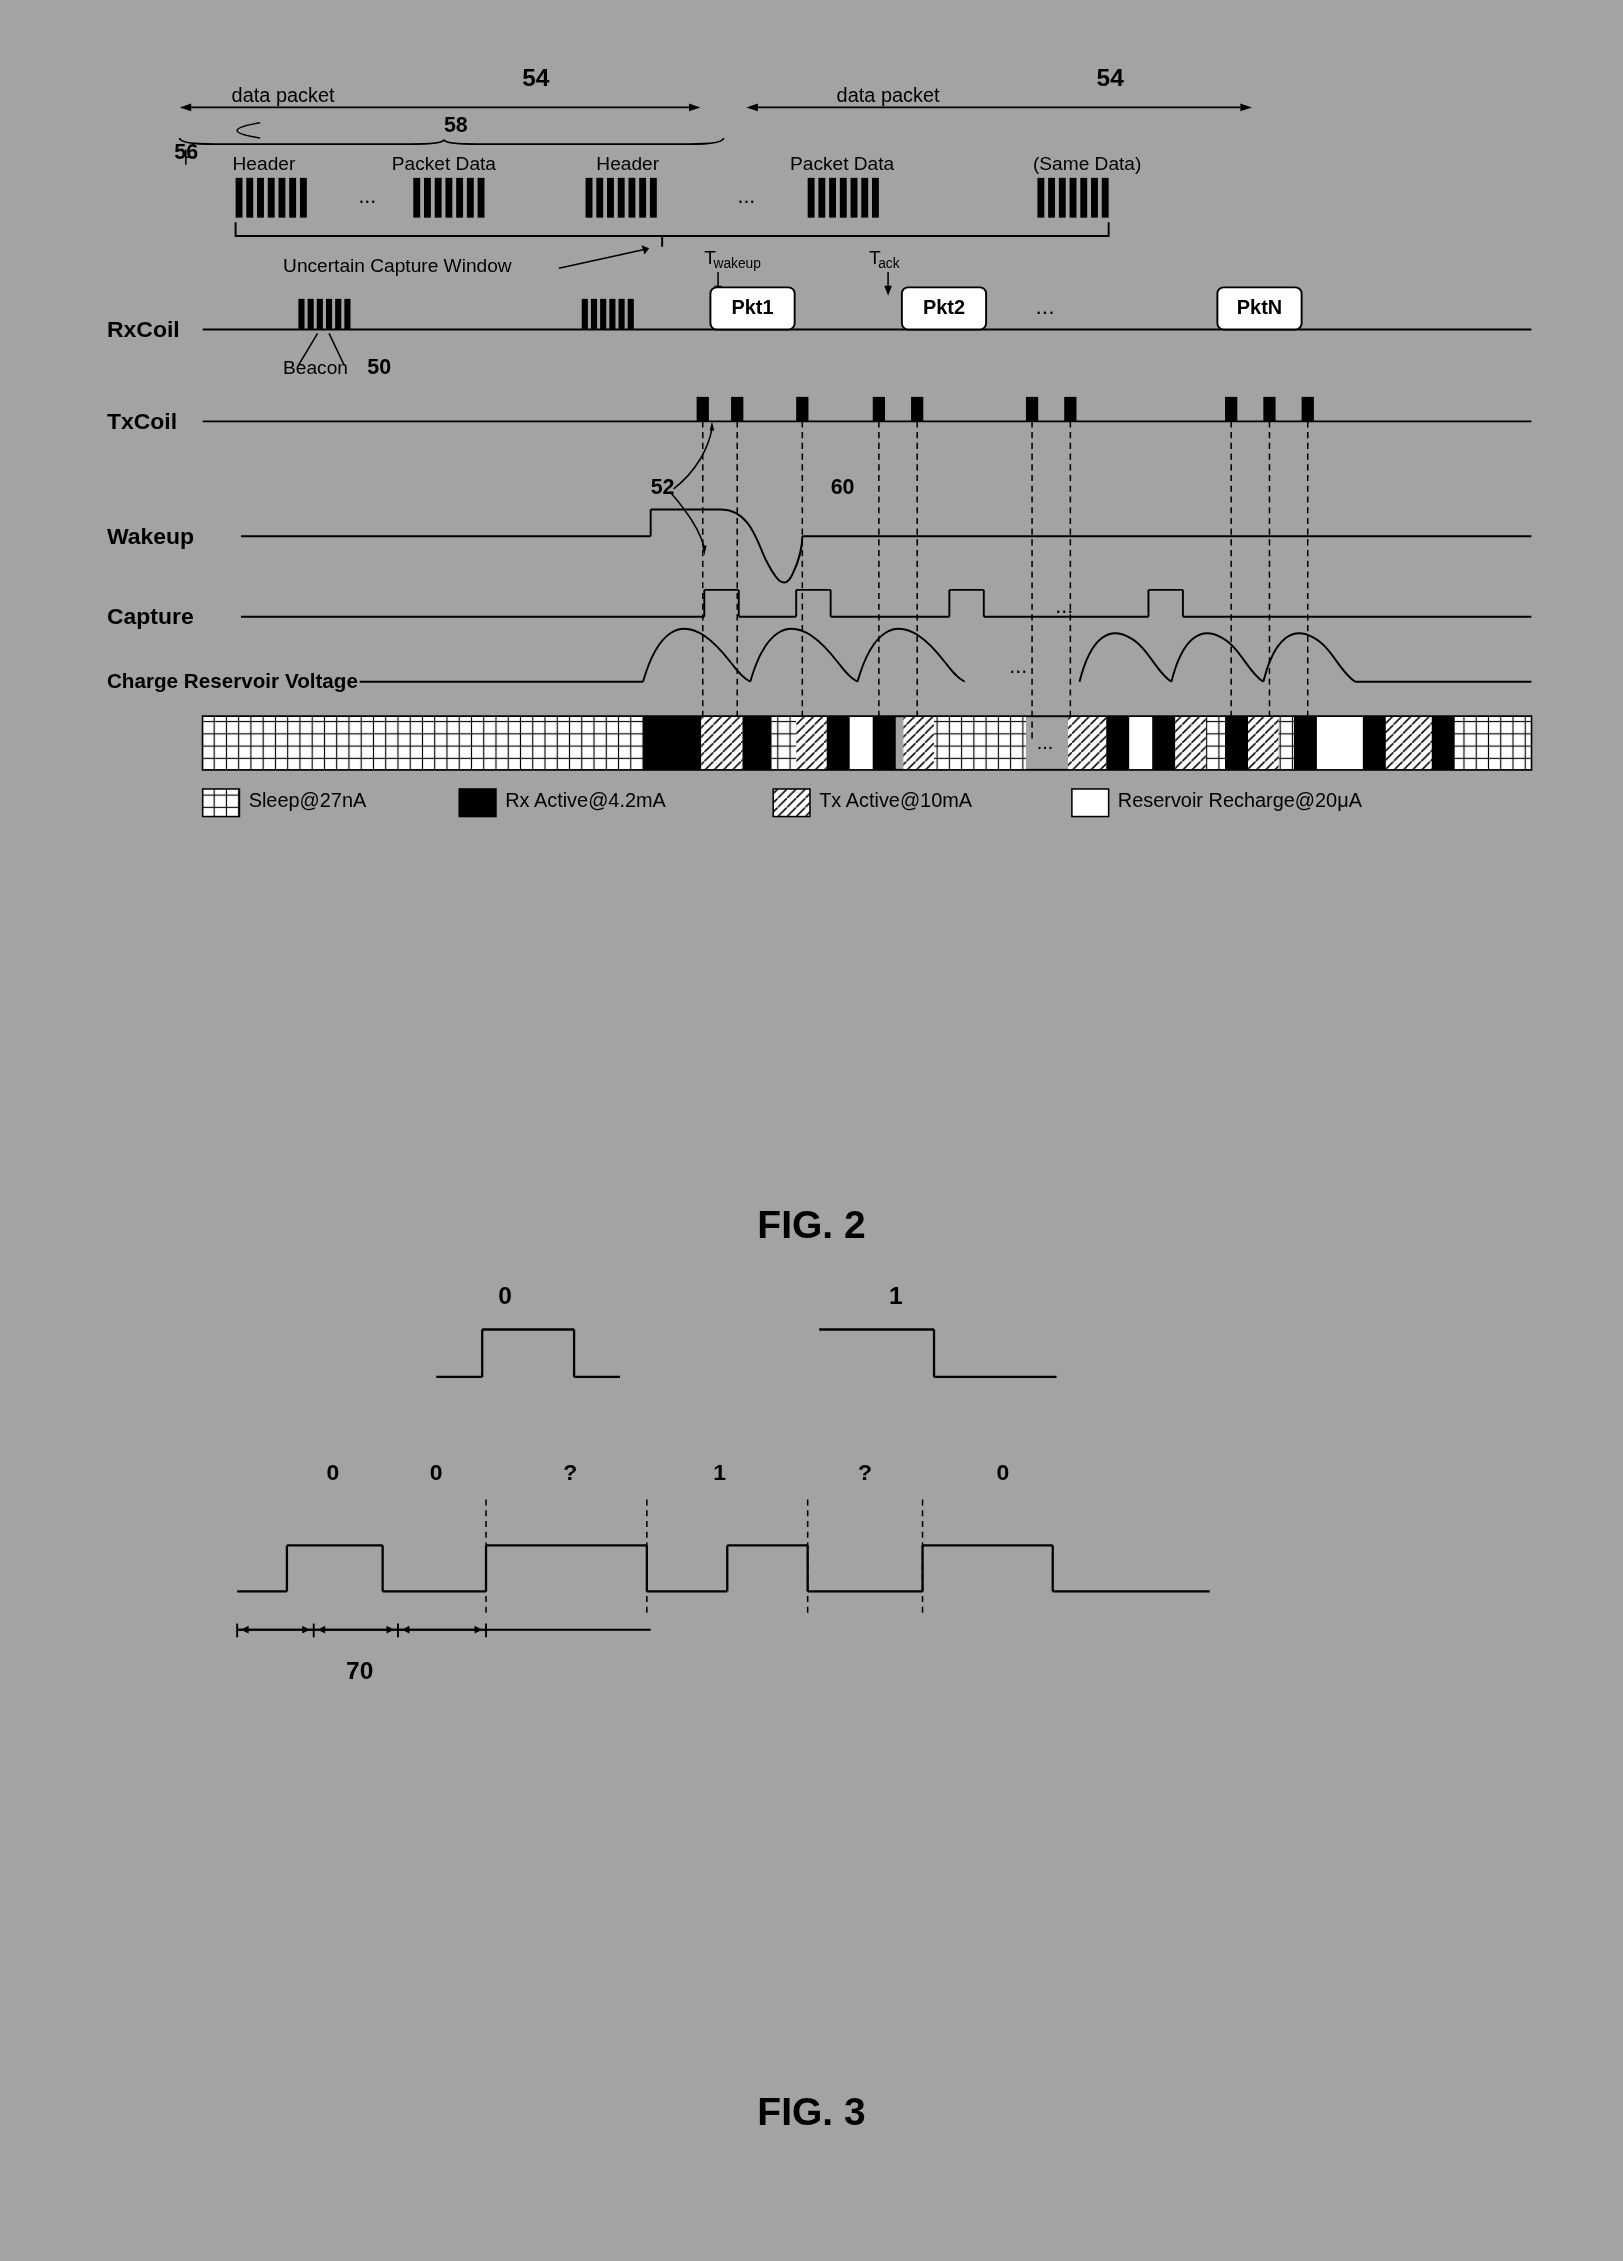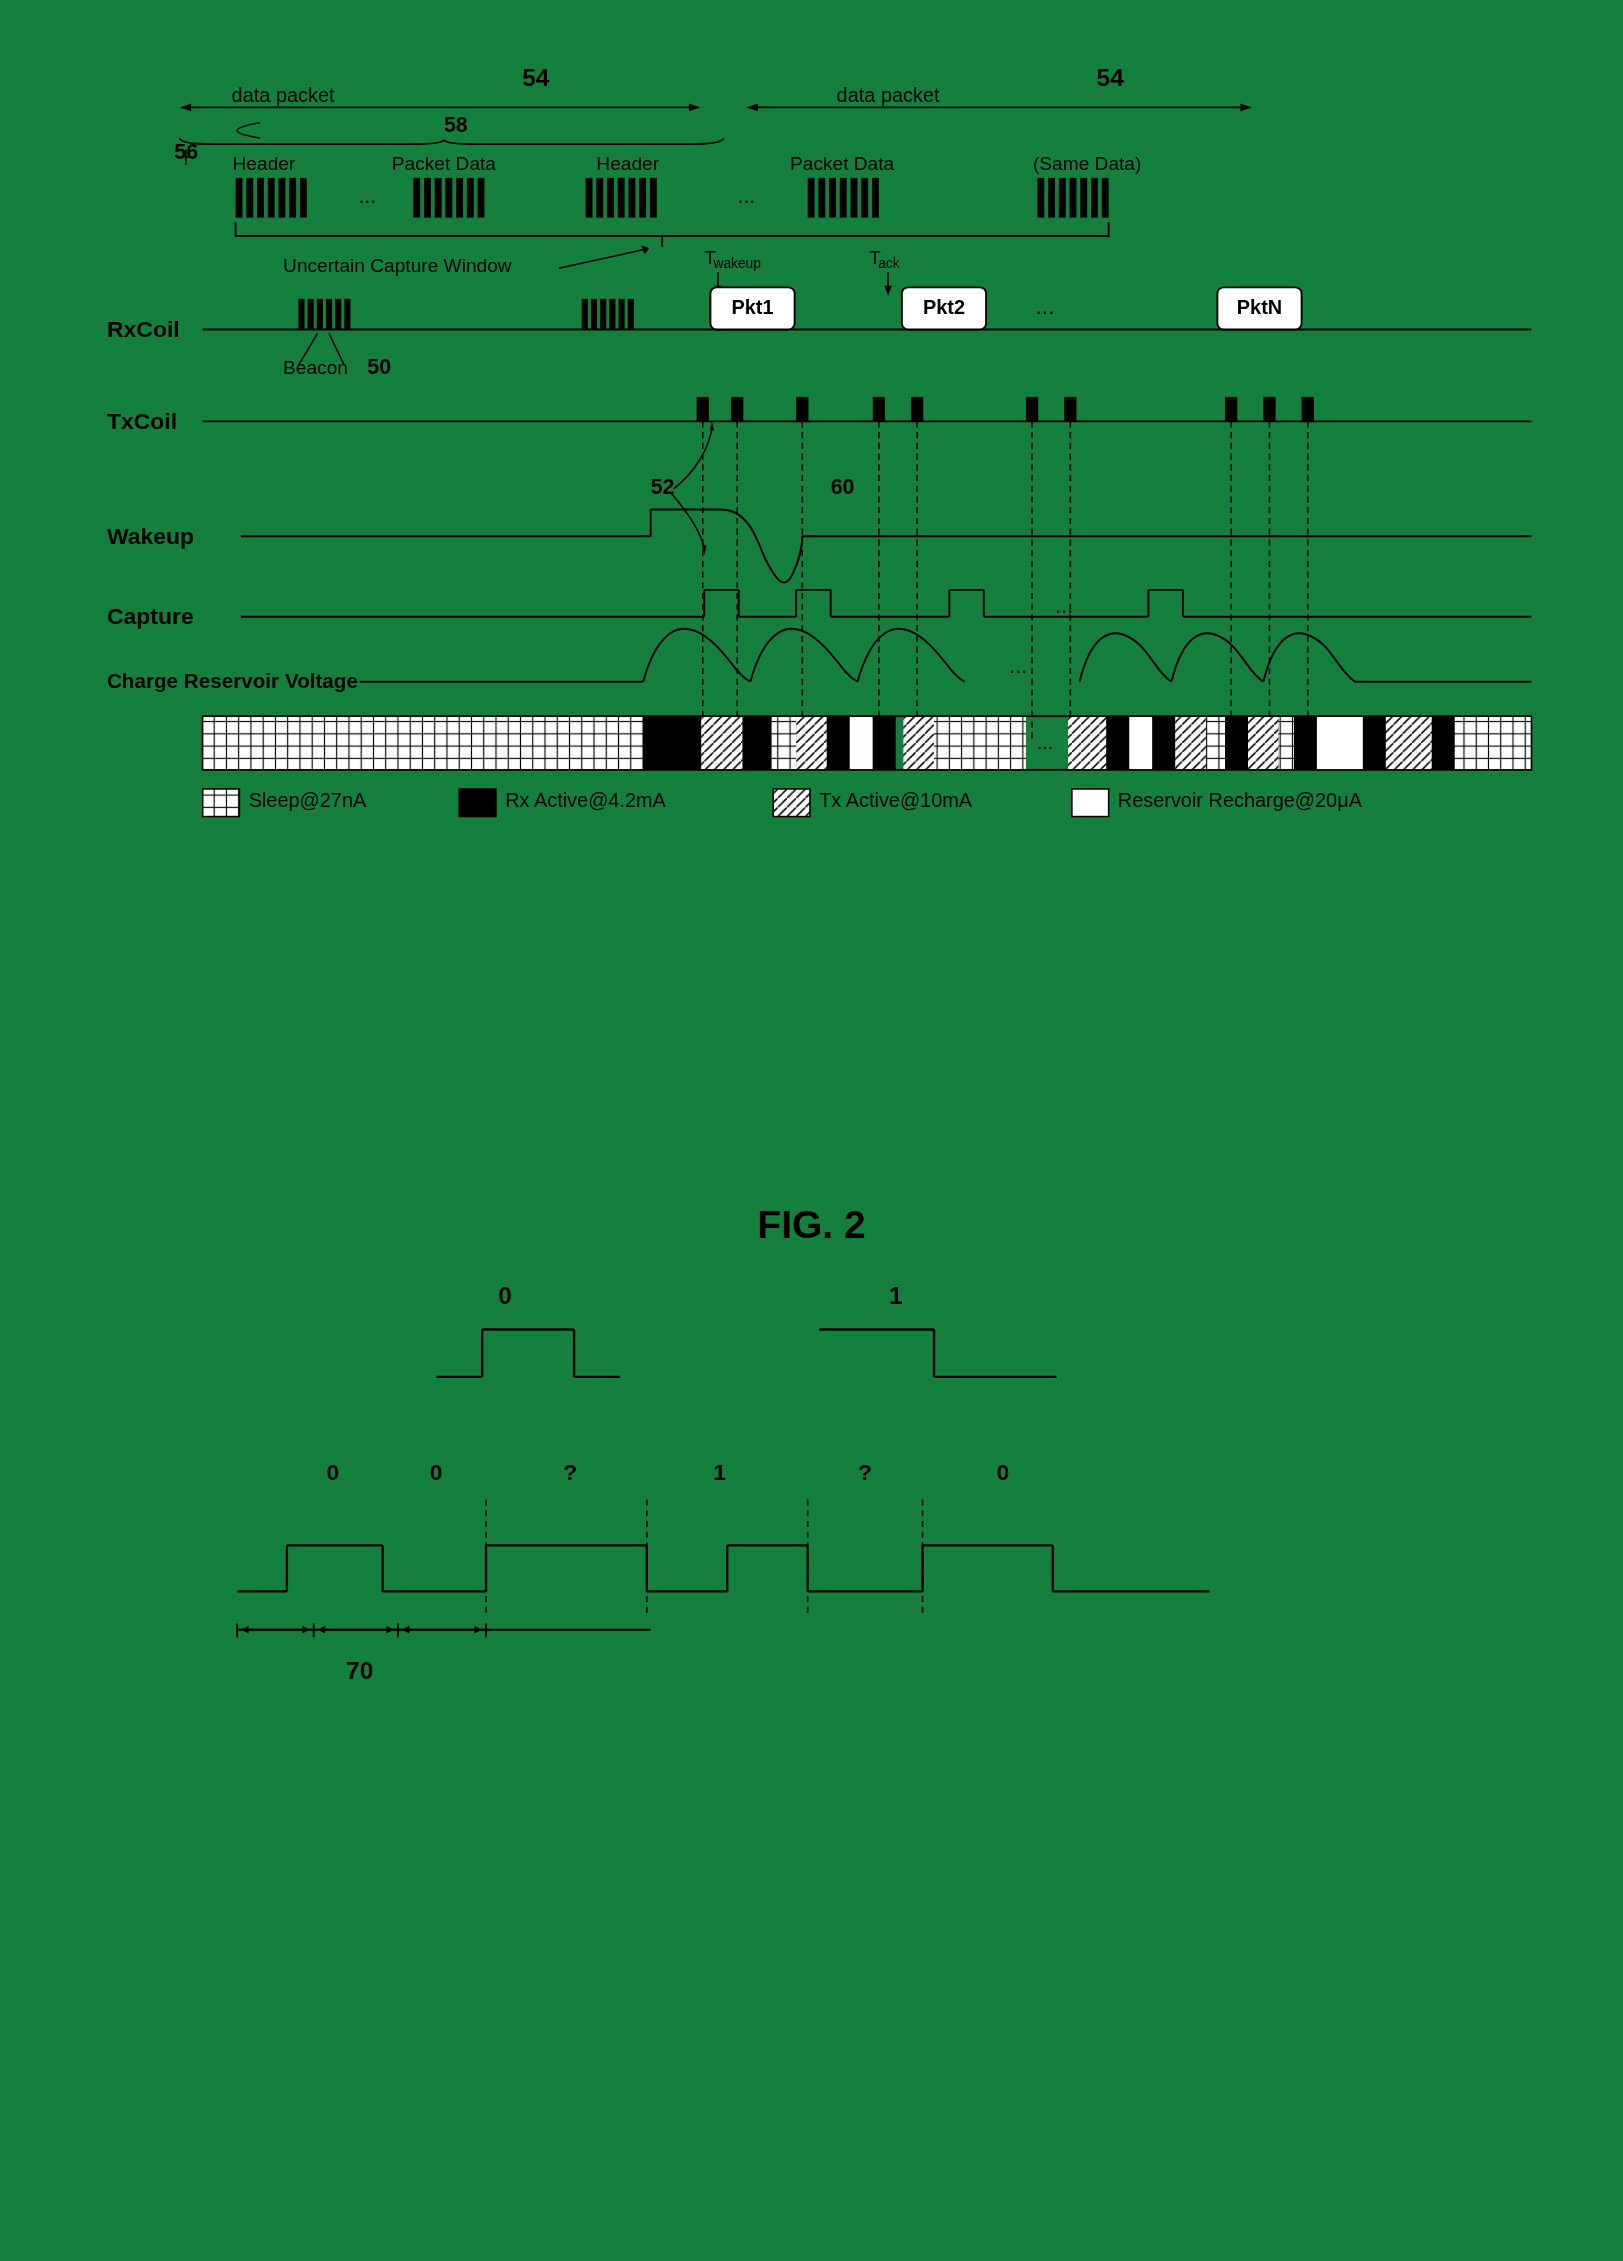--- a/index.html
+++ b/index.html
@@ -7,21 +7,21 @@
       background: #fff;
       font-family: Arial, sans-serif;
       width: 1623px;
       min-height: 2261px;
       position: relative;
       overflow: hidden;
     }
     .page {
       width: 1623px;
       min-height: 2261px;
-      background: #15803d;
+      background: #a3a3a3;
       position: relative;
       padding: 46px 61px;
     }
 
     
     .fig2-container {
       position: relative;
       width: 1501px;
       height: 1149px;
       margin: 0 auto;
@@ -469,15 +469,16 @@
       <polygon points="335,480 345,475 345,485" fill="#000"></polygon>
       <polygon points="435,480 425,475 425,485" fill="#000"></polygon>
       <polygon points="445,480 455,475 455,485" fill="#000"></polygon>
       <polygon points="550,480 540,475 540,485" fill="#000"></polygon>
 
       <text x="390" y="545" font-size="32" font-weight="bold" text-anchor="middle">70</text>
 
     </svg>
   </div>
 
+  <div class="fig-label" style="margin-top:-15.3px;">FIG. 3</div>
 
 </div>
 
 
 </body></html>

